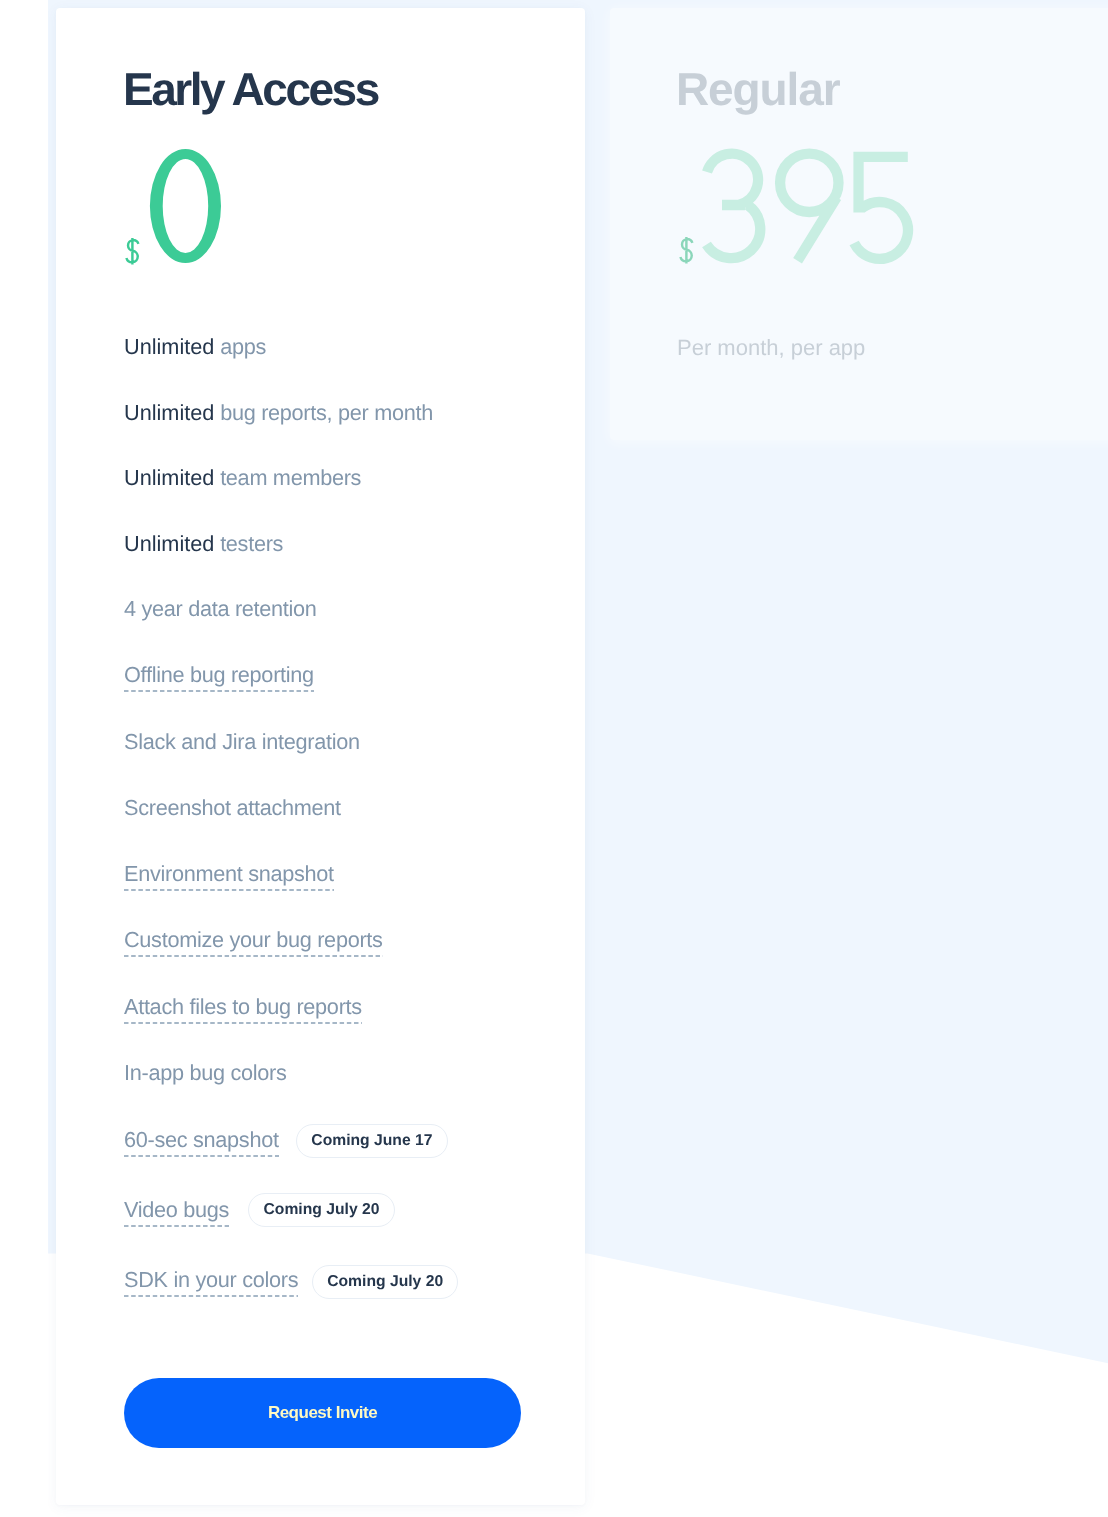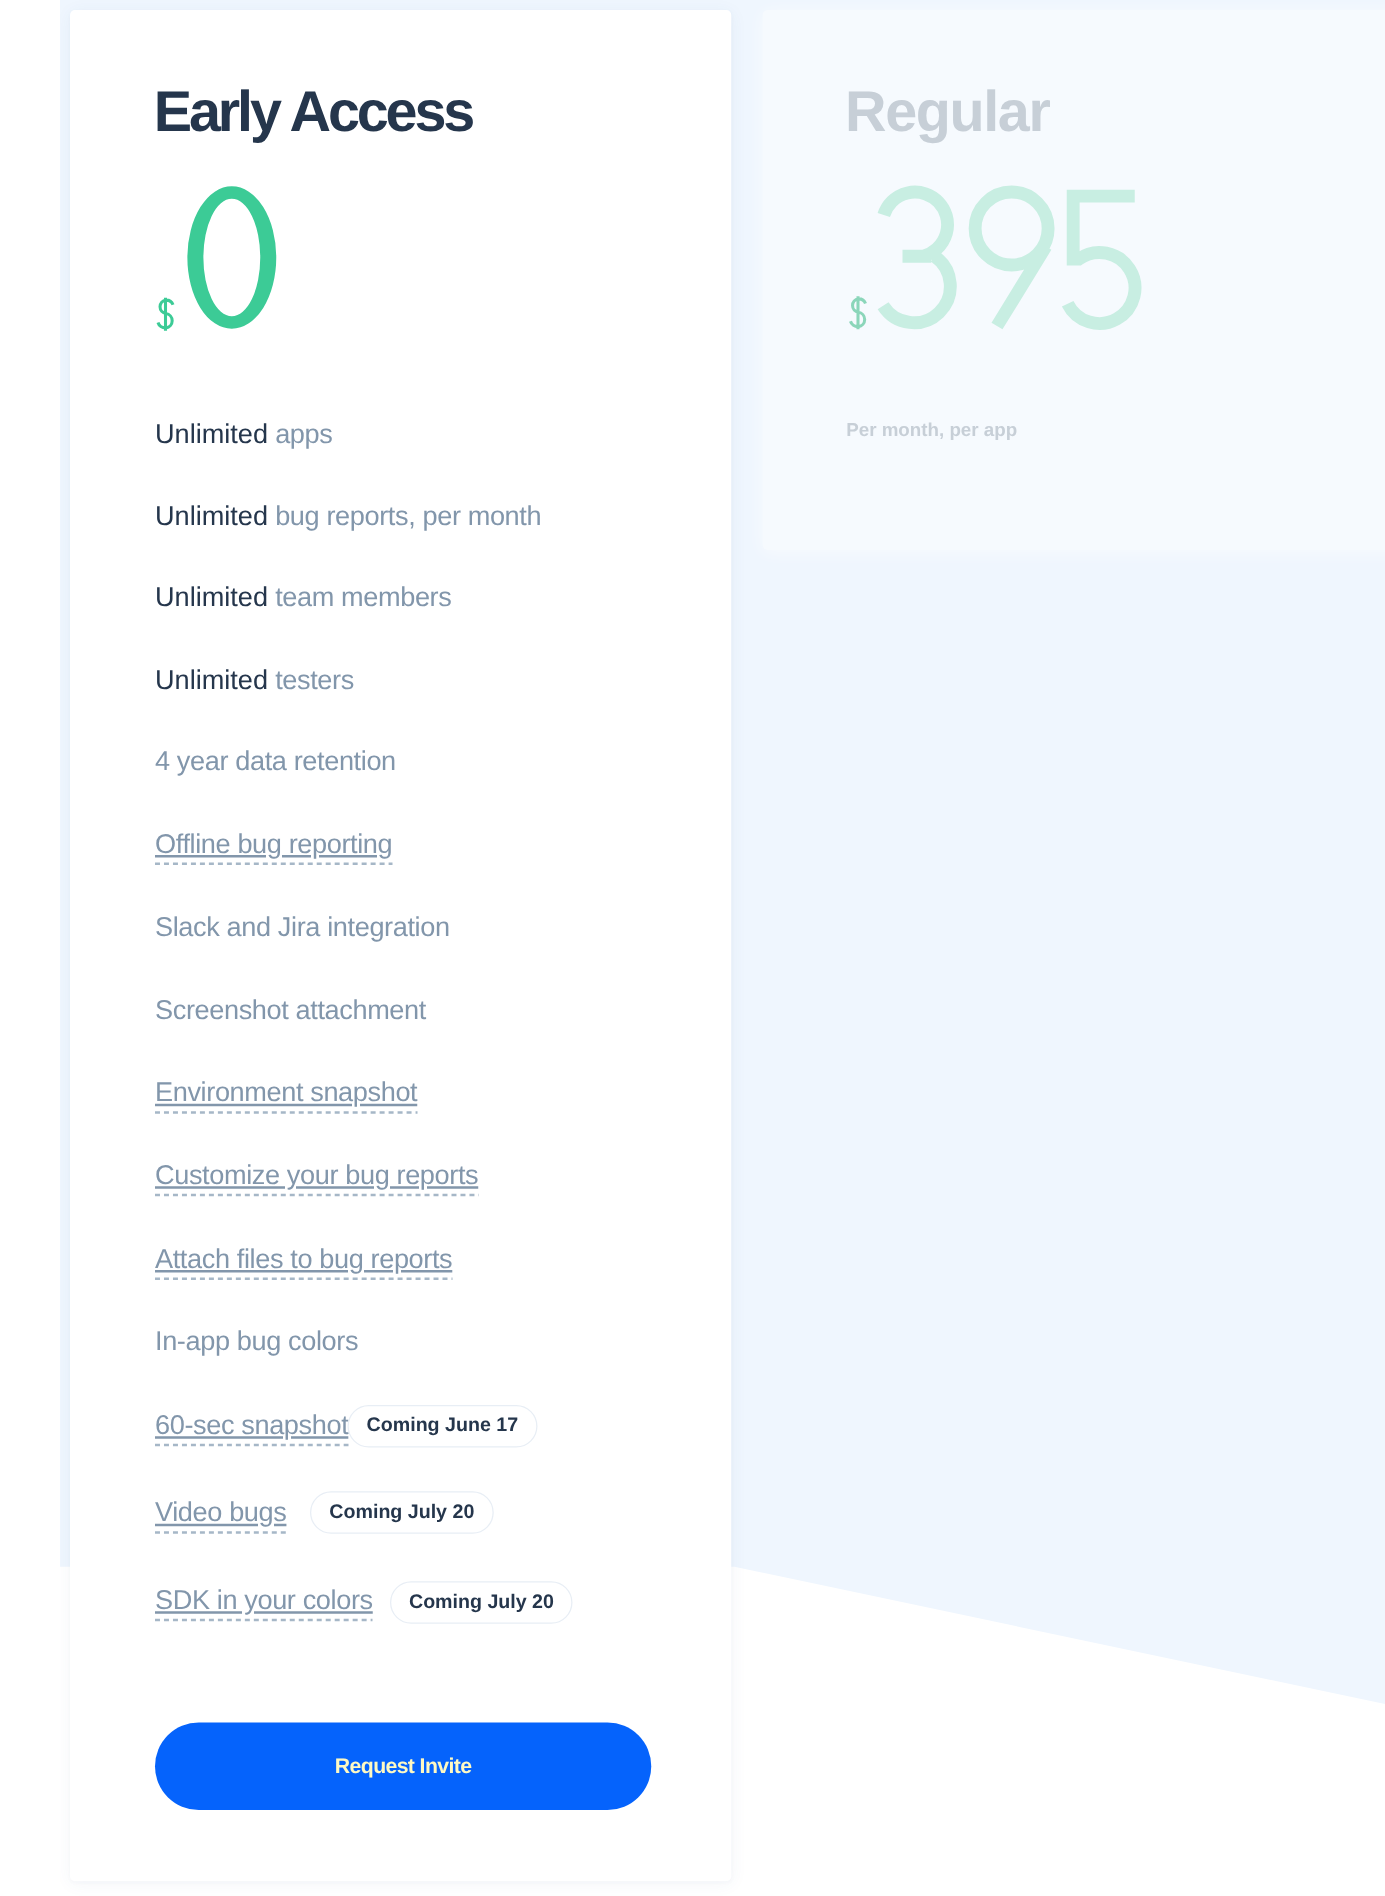--- a/index.html
+++ b/index.html
@@ -24,35 +24,35 @@
   .plan-title{position:absolute;font-weight:700;font-size:46px;letter-spacing:-2.5px;
      line-height:1;white-space:nowrap;}
   .t-dark{color:var(--dark,#25364c);}
   .t-muted{color:var(--faded,#c5d1da);}
 
   .price{position:absolute;line-height:1;white-space:nowrap;}
 
   .feat{position:absolute;font-size:21.7px;line-height:1;white-space:nowrap;
      color:var(--muted,#8296ab);font-weight:400;letter-spacing:-0.3px;}
   .feat b{color:var(--dark,#25364c);font-weight:400;letter-spacing:0px;}
-  .feat .dotted{position:relative;text-decoration:underline;}
+  .feat .dotted{position:relative;}
   .feat .dotted::after{content:"";position:absolute;left:0;right:0;bottom:-4.5px;height:1.9px;
      background-image:linear-gradient(to right,var(--dash,#a6b7c7) 0 4.3px,transparent 4.3px 7.2px);
      background-size:7.2px 1.9px;background-repeat:repeat-x;}
 
   .badge{position:absolute;border:1.2px solid var(--badge-bd,#e8eef5);border-radius:18px;
      background:var(--surface,#fff);color:var(--dark,#25364c);font-weight:700;font-size:15.7px;
      display:flex;align-items:center;justify-content:center;white-space:nowrap;
      letter-spacing:0px;box-sizing:border-box;}
 
   .cta{position:absolute;background:var(--cta,#0563fc);color:#fef9c3;border-radius:36px;
      display:flex;align-items:center;justify-content:center;
      font-weight:700;font-size:17px;letter-spacing:-0.5px;border:0;cursor:pointer;}
 
-  .sub{position:absolute;font-size:15px;line-height:1;color:var(--faded,#c5d1da);white-space:nowrap;font-weight:bold;}
+  .sub{position:absolute;font-size:22px;line-height:1;color:var(--faded,#c5d1da);white-space:nowrap;}
 </style>
 </head>
 <body>
 
 <div class="stage">
 
   <svg class="bg-wedge" width="1108" height="1517" viewBox="0 0 1108 1517">
     <path d="M0,0 H1108 V1373.4 L539.5,1253.4 H0 Z" fill="#eff6fe"></path>
   </svg>
 
@@ -78,21 +78,21 @@
       <div class="feat" style="left:76px;top:533px"><b>Unlimited</b><span> testers</span></div>
       <div class="feat" style="left:76px;top:598px"><span>4 year data retention</span></div>
       <div class="feat" style="left:76px;top:664px"><span class="dotted">Offline bug reporting</span></div>
       <div class="feat" style="left:76px;top:731px"><span>Slack and Jira integration</span></div>
       <div class="feat" style="left:76px;top:797px"><span>Screenshot attachment</span></div>
       <div class="feat" style="left:76px;top:863px"><span class="dotted">Environment snapshot</span></div>
       <div class="feat" style="left:76px;top:929px"><span class="dotted">Customize your bug reports</span></div>
       <div class="feat" style="left:76px;top:996px"><span class="dotted">Attach files to bug reports</span></div>
       <div class="feat" style="left:76px;top:1062px"><span>In-app bug colors</span></div>
       <div class="feat" style="left:76px;top:1129px"><span class="dotted">60-sec snapshot</span></div>
-      <div class="badge" style="left:230px;top:1123.8px;height:34px;padding:0 14.3px">Coming June 17</div>
+      <div class="badge" style="left:248px;top:1123.8px;height:34px;padding:0 14.3px">Coming June 17</div>
       <div class="feat" style="left:76px;top:1199px"><span class="dotted">Video bugs</span></div>
       <div class="badge" style="left:200.2px;top:1193.2px;height:34px;padding:0 14.3px">Coming July 20</div>
       <div class="feat" style="left:76px;top:1269px"><span class="dotted">SDK in your colors</span></div>
       <div class="badge" style="left:263.9px;top:1264.7px;height:34px;padding:0 14.3px">Coming July 20</div>
     </div>
 
   <button class="cta" style="left:76px;top:1378px;width:397px;height:70px;">Request Invite</button>
 
   <div class="card-right"></div>
 

